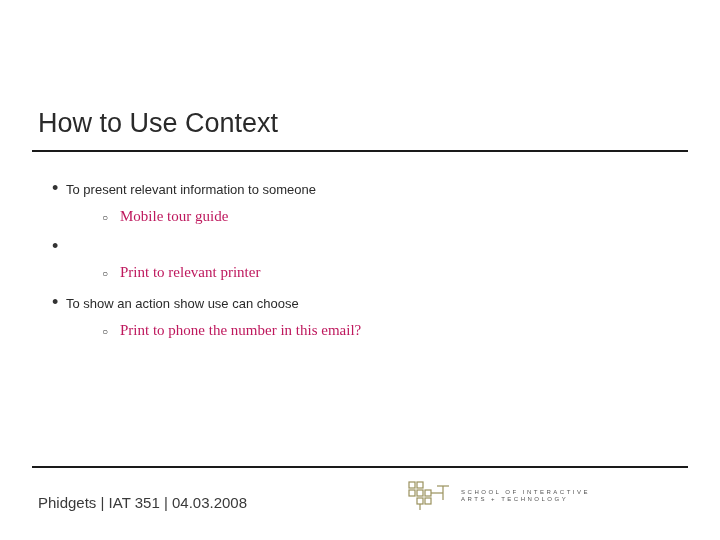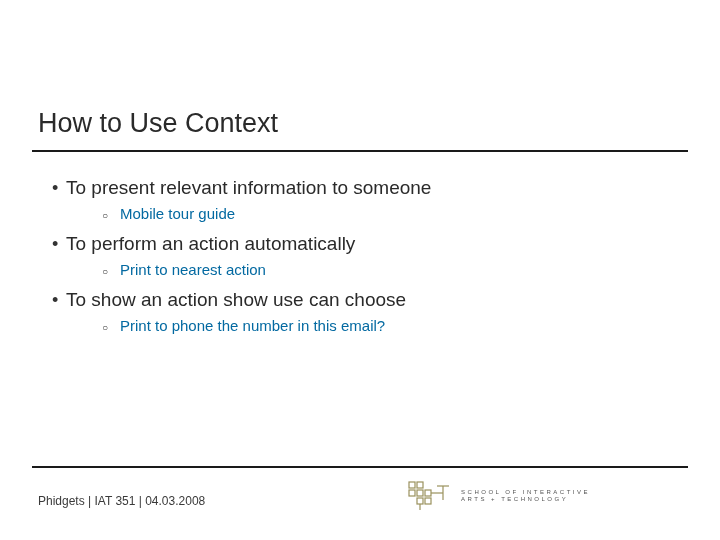--- a/index.html
+++ b/index.html
@@ -50,21 +50,21 @@
     width: 28px;
     flex: 0 0 28px;
     font-size: 18px;
     line-height: 24px;
     text-align: left;
     padding-left: 14px;
     box-sizing: border-box;
     color: #333;
   }
   .l1 .txt {
-    font-size: 19px;
+    font-size: 13px;
     line-height: 24px;
     color: #2a2a2a;
   }
   .l2 {
     display: flex;
     align-items: baseline;
     margin-left: 56px;
     margin-top: 4px;
     margin-bottom: 6px;
   }
@@ -74,35 +74,36 @@
     font-size: 10px;
     line-height: 20px;
     text-align: left;
     padding-left: 8px;
     box-sizing: border-box;
     color: #333;
   }
   .l2 .txt {
     font-size: 15px;
     line-height: 20px;
-    color: #0369a1;
+    color: #be185d;
+    font-family: Liberation Serif, serif;
   }
   .footer-line {
     position: absolute;
     left: 32px;
     top: 466px;
     width: 656px;
     height: 0;
     border-top: 2.5px solid #1a1a1a;
   }
   .footer-text {
     position: absolute;
     left: 38px;
     top: 494px;
-    font-size: 12px;
+    font-size: 15px;
     color: #3a3a3a;
   }
   .logo-wrap {
     position: absolute;
     right: 34px;
     top: 480px;
     display: flex;
     align-items: center;
     gap: 8px;
   }
@@ -136,25 +137,24 @@
       <span class="dot">•</span>
       <span class="txt">To present relevant information to someone</span>
     </div>
     <div class="l2">
       <span class="circ">○</span>
       <span class="txt">Mobile tour guide</span>
     </div>
 
     <div class="l1">
       <span class="dot">•</span>
-      <span class="txt">To perform an action automatically</span>
     </div>
     <div class="l2">
       <span class="circ">○</span>
-      <span class="txt">Print to nearest action</span>
+      <span class="txt">Print to relevant printer</span>
     </div>
 
     <div class="l1">
       <span class="dot">•</span>
       <span class="txt">To show an action show use can choose</span>
     </div>
     <div class="l2">
       <span class="circ">○</span>
       <span class="txt">Print to phone the number in this email?</span>
     </div>

